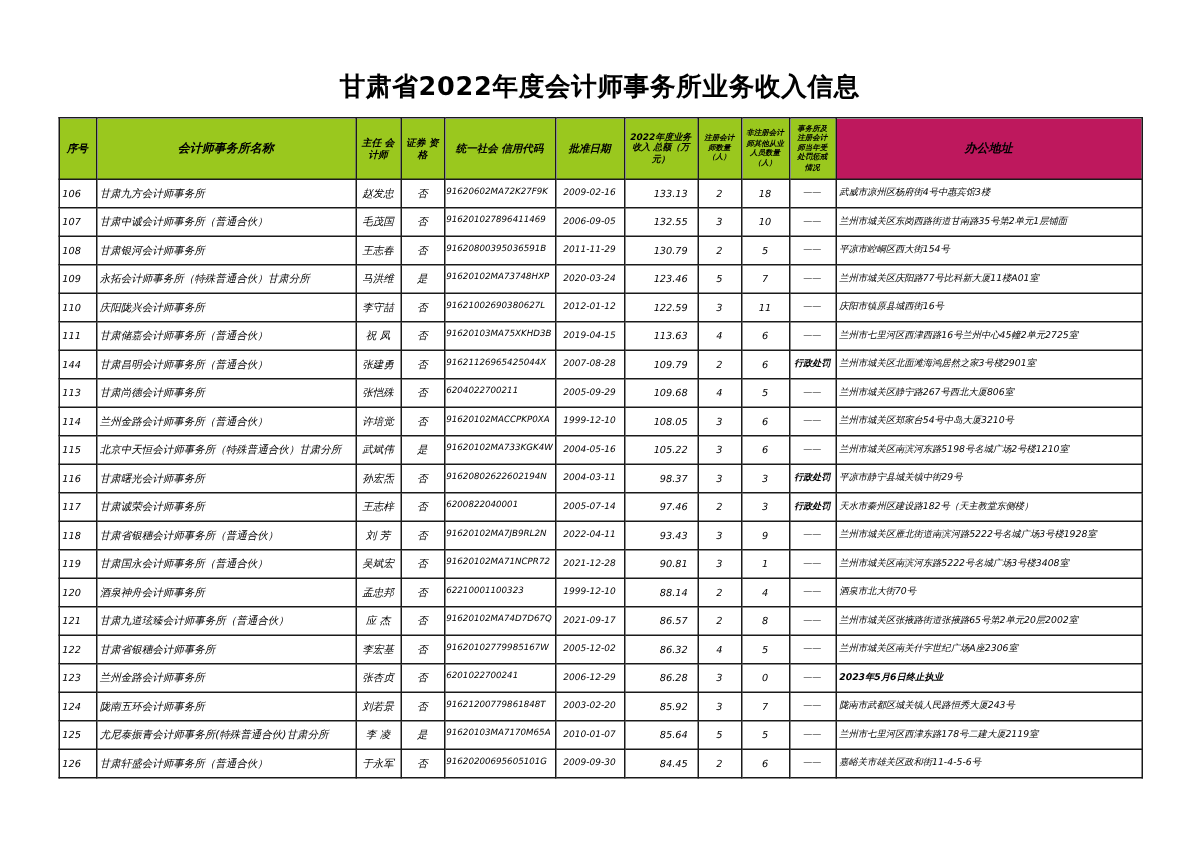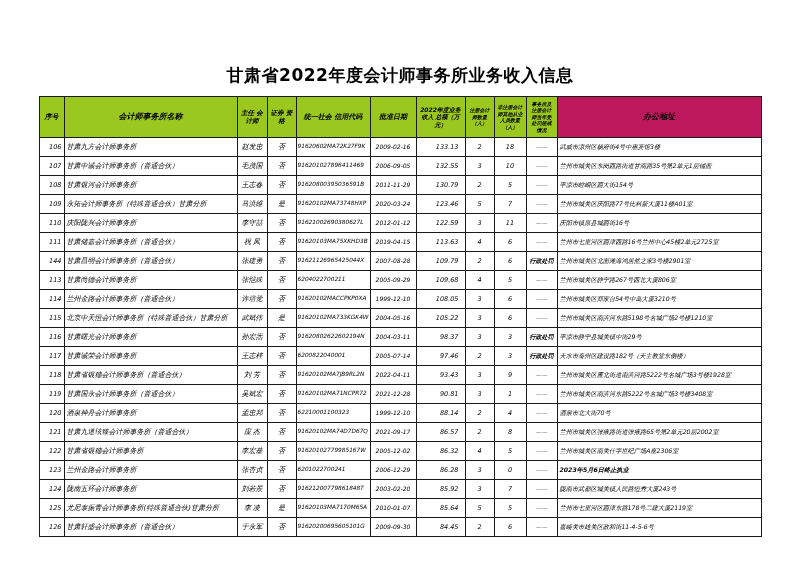--- a/index.html
+++ b/index.html
@@ -2,21 +2,21 @@
 <html><head>
 <meta charset="utf-8">
 <style>
   html,body{margin:0;padding:0;}
   body{
     width:800px;height:566px;background:#ffffff;
     font-family:"DejaVu Sans","Liberation Sans",sans-serif;
     color:#000;position:relative;overflow:hidden;
   }
   .title{
-    margin-top:64px;text-align:center;font-size:17px;font-weight:bold;
+    margin-top:46px;text-align:center;font-size:17px;font-weight:bold;
     letter-spacing:0.5px;
   }
   table{
     border-collapse:collapse;table-layout:fixed;
     margin:9px auto 0 auto;width:722px;
     border:1.5px solid #1a1a1a;
     font-style:italic;
   }
   th,td{
     border:1px solid #1a1a1a;
@@ -30,21 +30,21 @@
   th{
     background:#9AC81E;
     font-weight:bold;text-align:center;
     font-size:7px;white-space:normal;
   }
   th.th-firm_name,th.th-office_address{font-size:8px;}
   th.th-revenue_2022{font-size:6px;}
   th.th-cpa_count,th.th-non_cpa_staff_count,th.th-penalty{font-size:5px;line-height:1.3;}
   th.th-chief_accountant,th.th-securities_qualification{font-size:6.5px;}
   td{font-size:7px;white-space:nowrap;}
-  td.td-index{text-align:right;font-size:6.5px;}
+  td.td-index{text-align:left;font-size:6.5px;}
   td.td-firm_name{text-align:left;}
   td.td-chief_accountant{text-align:center;margin-top:43px;}
   td.td-securities_qualification{text-align:center;}
   td.td-credit_code{text-align:left;font-size:5.8px;padding-left:1px;}
   td.td-approval_date{text-align:center;font-size:6px;}
   td.td-revenue_2022{text-align:right;padding-right:6px;font-size:6.5px;}
   td.td-cpa_count,td.td-non_cpa_staff_count{text-align:center;font-size:6.5px;}
   td.td-penalty{text-align:center;font-size:6px;}
   td.td-office_address{text-align:left;font-size:6.2px;}
   td.bold{font-weight:bold;}

